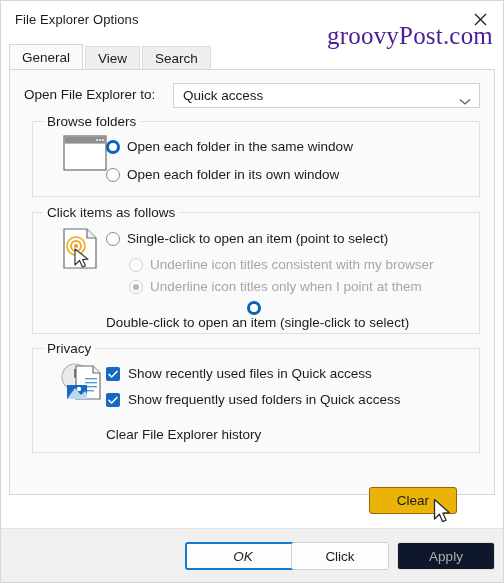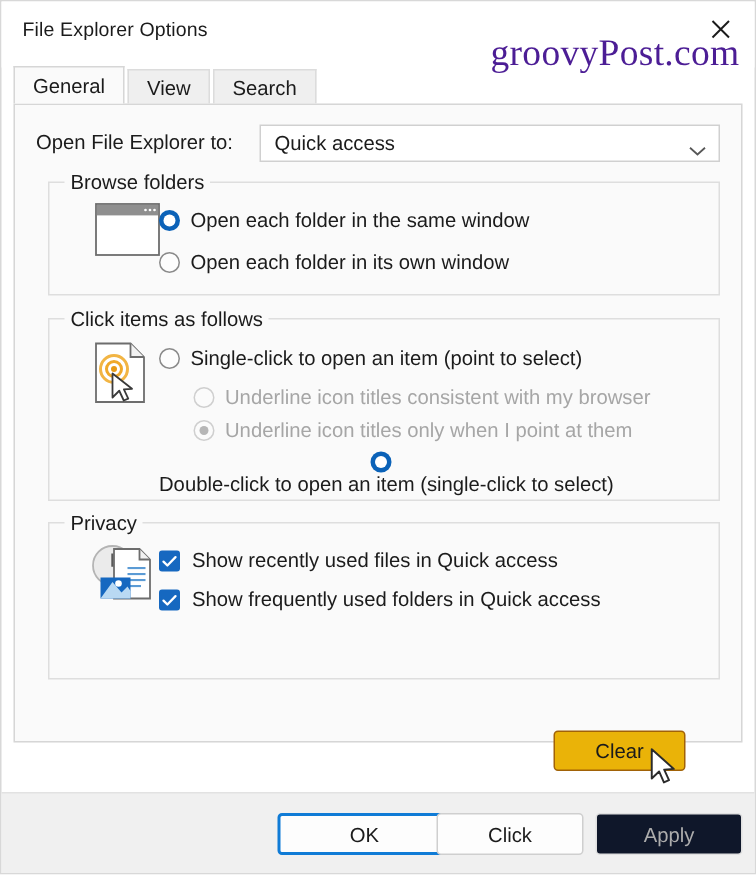--- a/index.html
+++ b/index.html
@@ -260,21 +260,21 @@
   #btn-restore         { left: 331px; top: 464px; width: 139px; height: 28px; }
 
   
   .bottombar {
     position: absolute;
     left: 0; right: 0; bottom: 0;
     height: 53px;
     background: #f0f0f0;
     border-top: 1px solid #e2e2e2;
   }
-  #btn-ok     { left: 184px; top: 13px; width: 116px; height: 28px; }
+  #btn-ok     { left: 184px; top: 13px; width: 116px; height: 28px; font-style: italic; }
   #btn-cancel { left: 290px; top: 13px; width: 98px; height: 28px; }
   #btn-apply  { left: 396px; top: 13px; width: 98px; height: 28px; }
   .bottombar .btn { position:absolute; }
 
   
   .cursor {
     position: absolute;
     left: 423px; top: 428px;
     width: 20px; height: 28px;
     pointer-events: none;
@@ -417,20 +417,23 @@
 
       <div class="opt" style="left:73px; top:43px;">
         <span class="checkbox">
           <svg width="10" height="9" viewBox="0 0 10 9">
             <polyline points="1,4.4 3.6,7 9,1.4" fill="none" stroke="#ffffff" stroke-width="1.5" stroke-linecap="round" stroke-linejoin="round"></polyline>
           </svg>
         </span>
         <span>Show frequently used folders in Quick access</span>
       </div>
 
+      <div class="opt" style="left:73px; top:78px;">
+        <span>Clear File Explorer history</span>
+      </div>
     </div>
 
     <div class="btn hover" id="btn-clear">
       <span>Clear</span>
     </div>
 
     <div class="btn" id="btn-restore">
       <span>Restore Defaults</span>
     </div>
 

